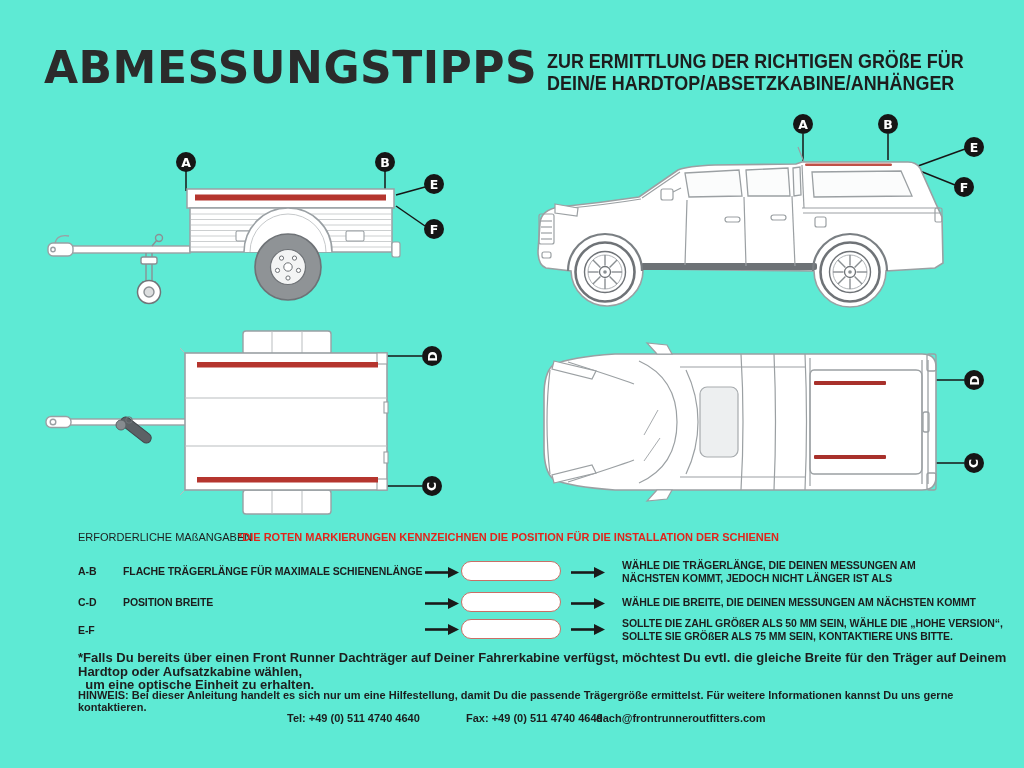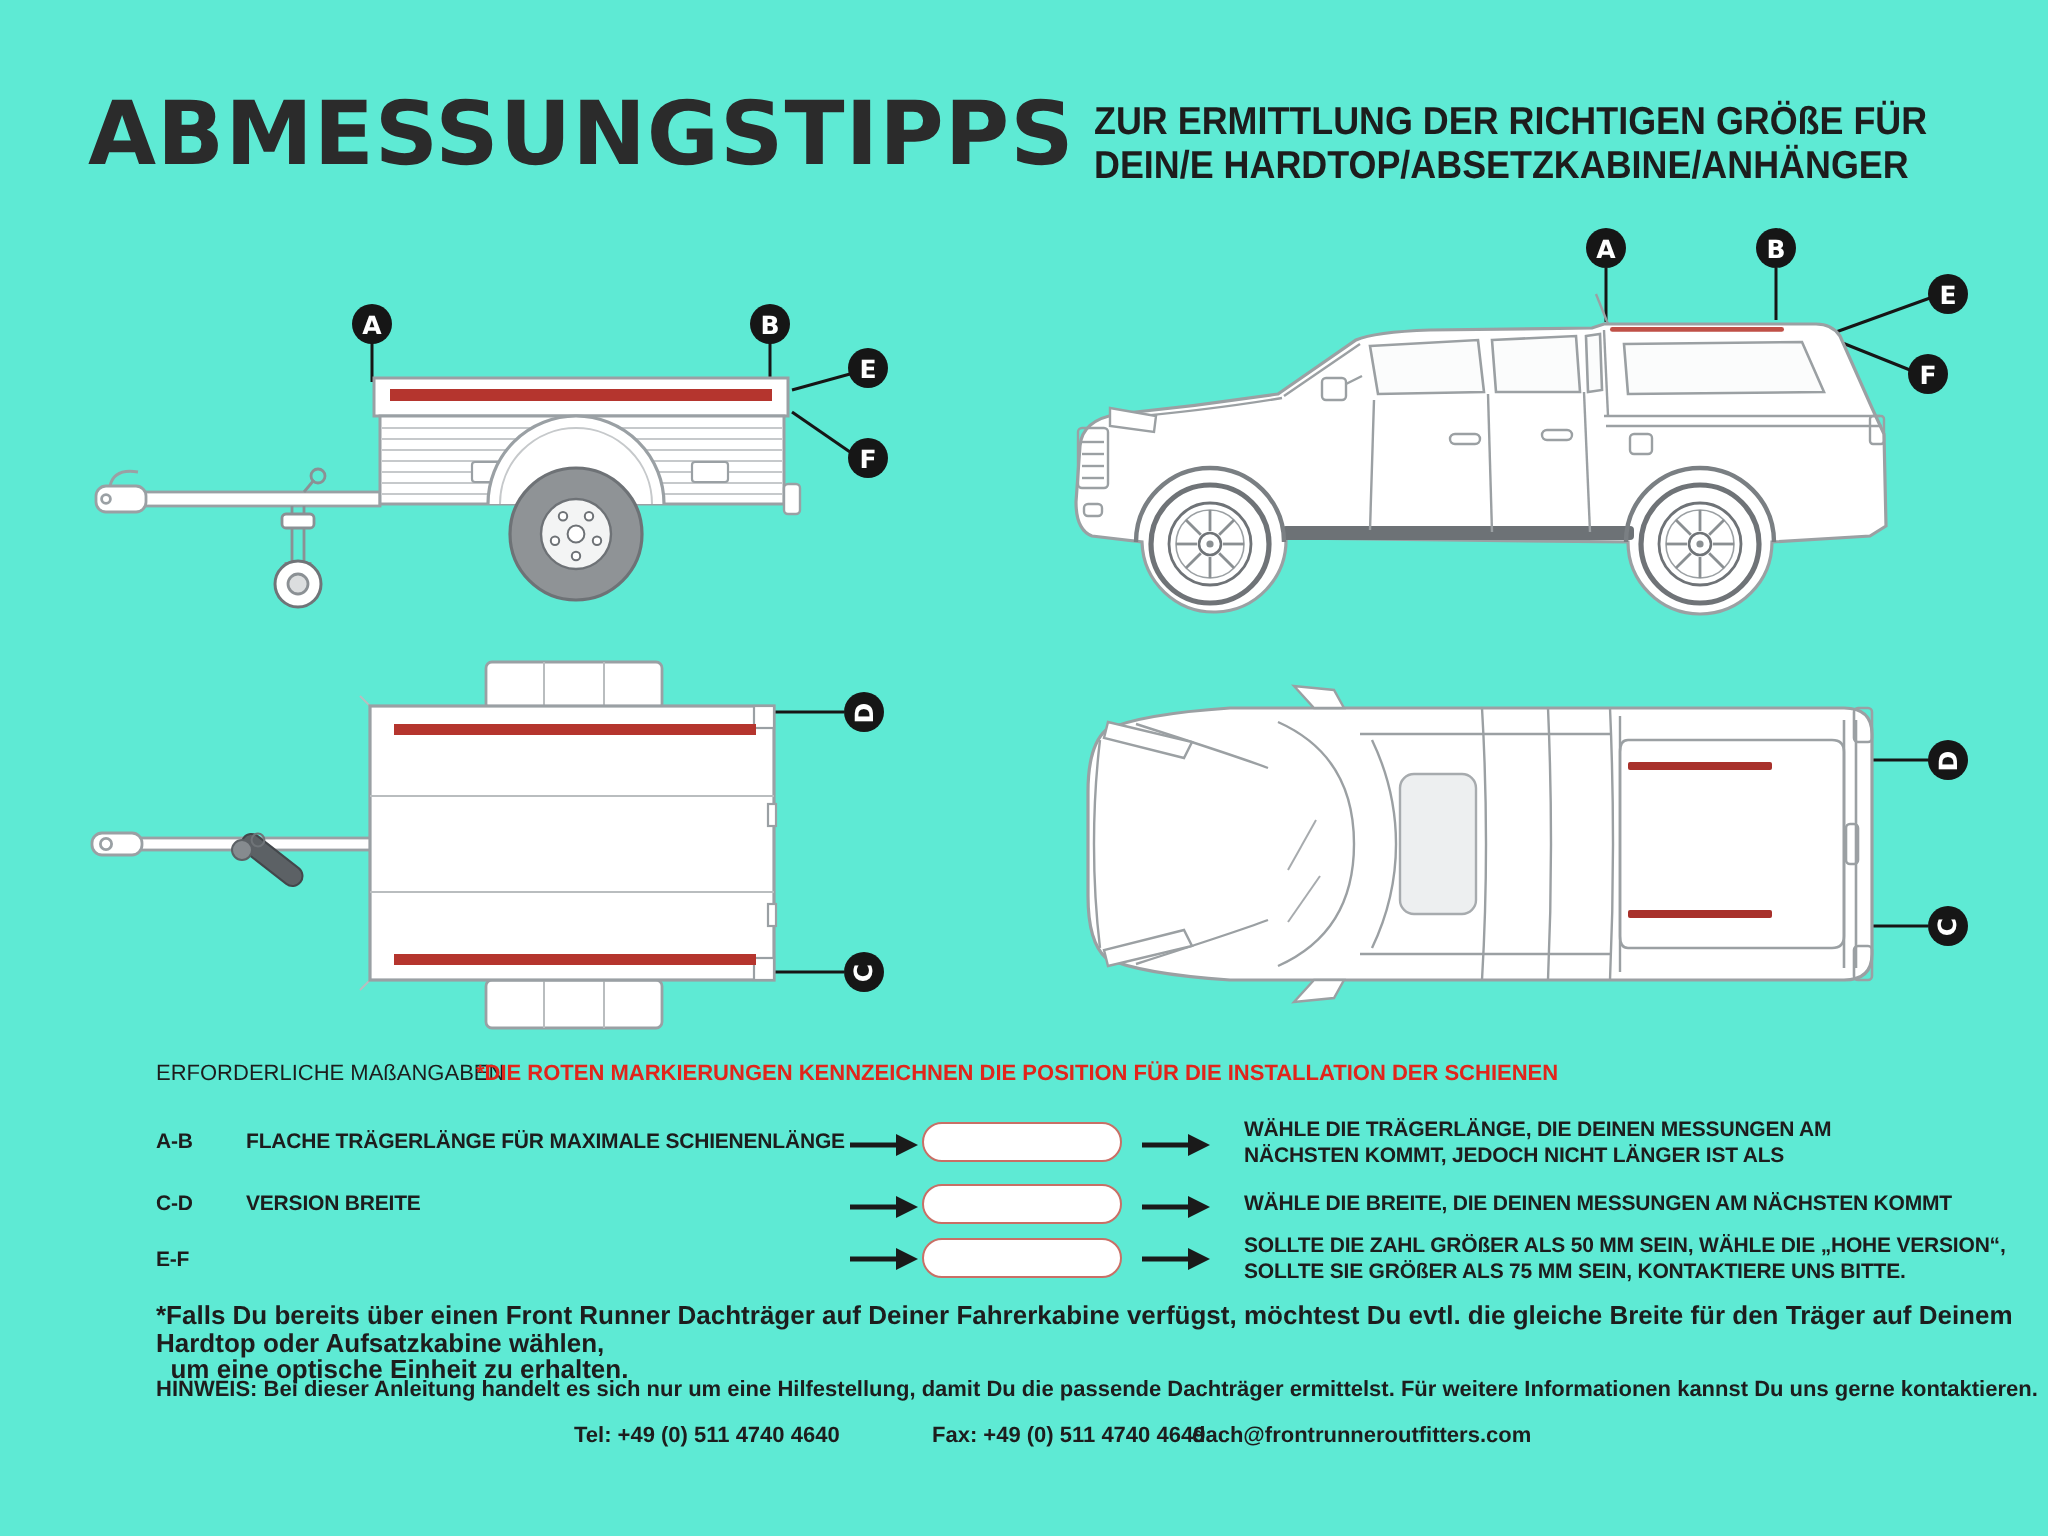--- a/index.html
+++ b/index.html
@@ -311,21 +311,21 @@
     <svg class="arr" style="left:570px;top:7px" width="36" height="13">
         <line x1="1" y1="6.5" x2="25" y2="6.5" stroke="#1a1a1a" stroke-width="2.6"></line>
         <polygon points="24,1 35,6.5 24,12" fill="#1a1a1a"></polygon>
       </svg>
     <span class="mres" style="top:0px">WÄHLE DIE TRÄGERLÄNGE, DIE DEINEN MESSUNGEN AM
 NÄCHSTEN KOMMT, JEDOCH NICHT LÄNGER IST ALS</span>
   </div>
 
   <div class="mrow" style="top:590px">
     <span class="mkey" style="top:6px">C-D</span>
-    <span class="mdesc" style="top:6px">VERSION BREITE</span>
+    <span class="mdesc" style="top:6px">POSITION BREITE</span>
     <svg class="arr" style="left:424px;top:7px" width="36" height="13">
         <line x1="1" y1="6.5" x2="25" y2="6.5" stroke="#1a1a1a" stroke-width="2.6"></line>
         <polygon points="24,1 35,6.5 24,12" fill="#1a1a1a"></polygon>
       </svg>
     <div class="pill" style="top:2px"></div>
     <svg class="arr" style="left:570px;top:7px" width="36" height="13">
         <line x1="1" y1="6.5" x2="25" y2="6.5" stroke="#1a1a1a" stroke-width="2.6"></line>
         <polygon points="24,1 35,6.5 24,12" fill="#1a1a1a"></polygon>
       </svg>
     <span class="mres" style="top:6px">WÄHLE DIE BREITE, DIE DEINEN MESSUNGEN AM NÄCHSTEN KOMMT</span>
@@ -341,21 +341,21 @@
     <svg class="arr" style="left:570px;top:8px" width="36" height="13">
         <line x1="1" y1="6.5" x2="25" y2="6.5" stroke="#1a1a1a" stroke-width="2.6"></line>
         <polygon points="24,1 35,6.5 24,12" fill="#1a1a1a"></polygon>
       </svg>
     <span class="mres" style="top:2px">SOLLTE DIE ZAHL GRÖßER ALS 50 MM SEIN, WÄHLE DIE „HOHE VERSION“,
 SOLLTE SIE GRÖßER ALS 75 MM SEIN, KONTAKTIERE UNS BITTE.</span>
   </div>
 
   <div class="footnote">*Falls Du bereits über einen Front Runner Dachträger auf Deiner Fahrerkabine verfügst, möchtest Du evtl. die gleiche Breite für den Träger auf Deinem Hardtop oder Aufsatzkabine wählen,
 &nbsp;&nbsp;um eine optische Einheit zu erhalten.</div>
-  <div class="hinweis">HINWEIS: Bei dieser Anleitung handelt es sich nur um eine Hilfestellung, damit Du die passende Dachträger ermittelst. Für weitere Informationen kannst Du uns gerne kontaktieren.</div>
+  <div class="hinweis">HINWEIS: Bei dieser Anleitung handelt es sich nur um eine Hilfestellung, damit Du die passende Trägergröße ermittelst. Für weitere Informationen kannst Du uns gerne kontaktieren.</div>
 
   <div class="contact">
     <span style="left:287px">Tel: +49 (0) 511 4740 4640</span>
     <span style="left:466px">Fax: +49 (0) 511 4740 4649</span>
     <span style="left:596px">dach@frontrunneroutfitters.com</span>
   </div>
 
 </div>
 
 </body></html>

